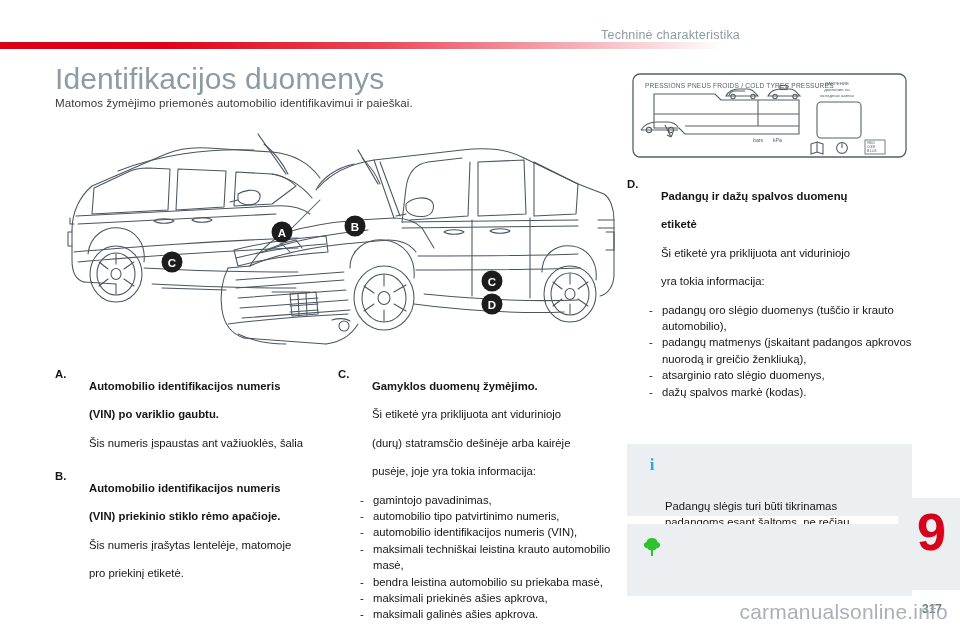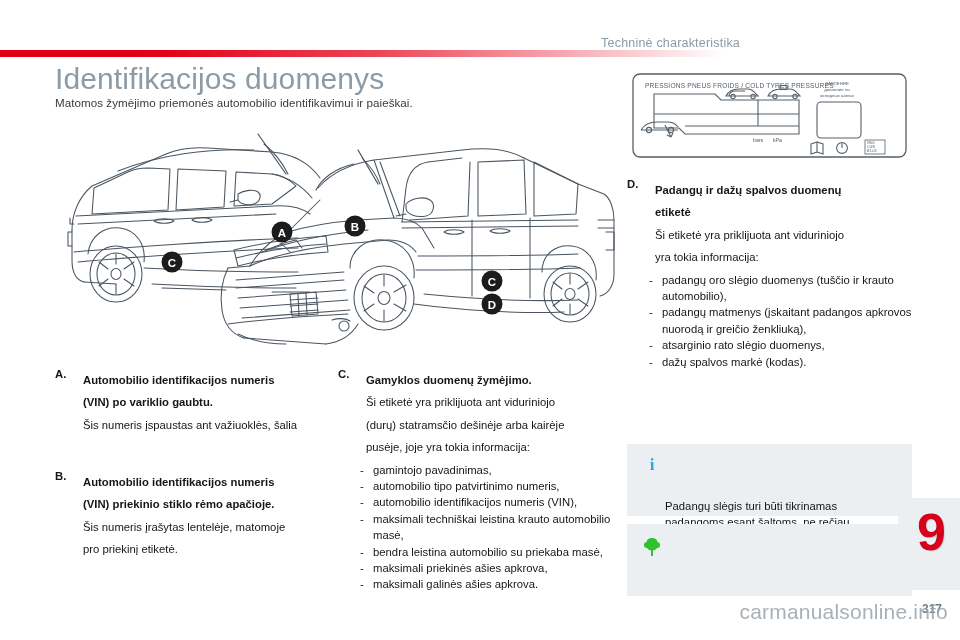--- a/index.html
+++ b/index.html
@@ -6,21 +6,21 @@
   body{
     width:960px;height:640px;
     background:#ffffff;
     font-family:"Liberation Sans","DejaVu Sans",sans-serif;
     position:relative;
     overflow:hidden;
     color:#1a1a1a;
   }
   
   .header{
-    position:absolute;left:0;top:12px;width:795px;height:48px;
+    position:absolute;left:0;top:4px;width:795px;height:48px;
   }
   .header-title{
     position:absolute;right:55px;top:24px;
     font-size:12.5px;color:#8c9ba5;letter-spacing:.2px;
     white-space:nowrap;
   }
   .header-rule{
     position:absolute;left:0;top:38px;width:725px;height:7px;
     background:linear-gradient(to right,#e00016 0%,#e30018 22%,#ec4556 52%,#f6a9b2 78%,#ffffff 100%);
   }
@@ -45,21 +45,21 @@
   }
   .tyre-label-wrap svg{display:block;width:285px;height:95px;}
   
   .block{position:absolute;font-size:11.3px;line-height:16.4px;color:#161616;}
   .block .row{display:flex;}
   .block .marker{
     width:22px;flex:0 0 22px;font-weight:bold;
   }
   .block .head{font-weight:bold;}
   .block .body{flex:1;}
-  .block p{margin:6px;}
+  .block p{margin:12px;}
   .dash-list{margin:0;padding:0;list-style:none;}
   .dash-list li{display:flex;}
   .dash-list li .d{flex:0 0 13px;}
   .dash-list li .t{flex:1;}
   #block-a{left:55px;top:366px;width:265px;}
   #block-b{left:55px;top:468px;width:265px;}
   #block-c{left:338px;top:366px;width:278px;}
   #block-d{left:627px;top:176px;width:285px;}
   
   .note{

